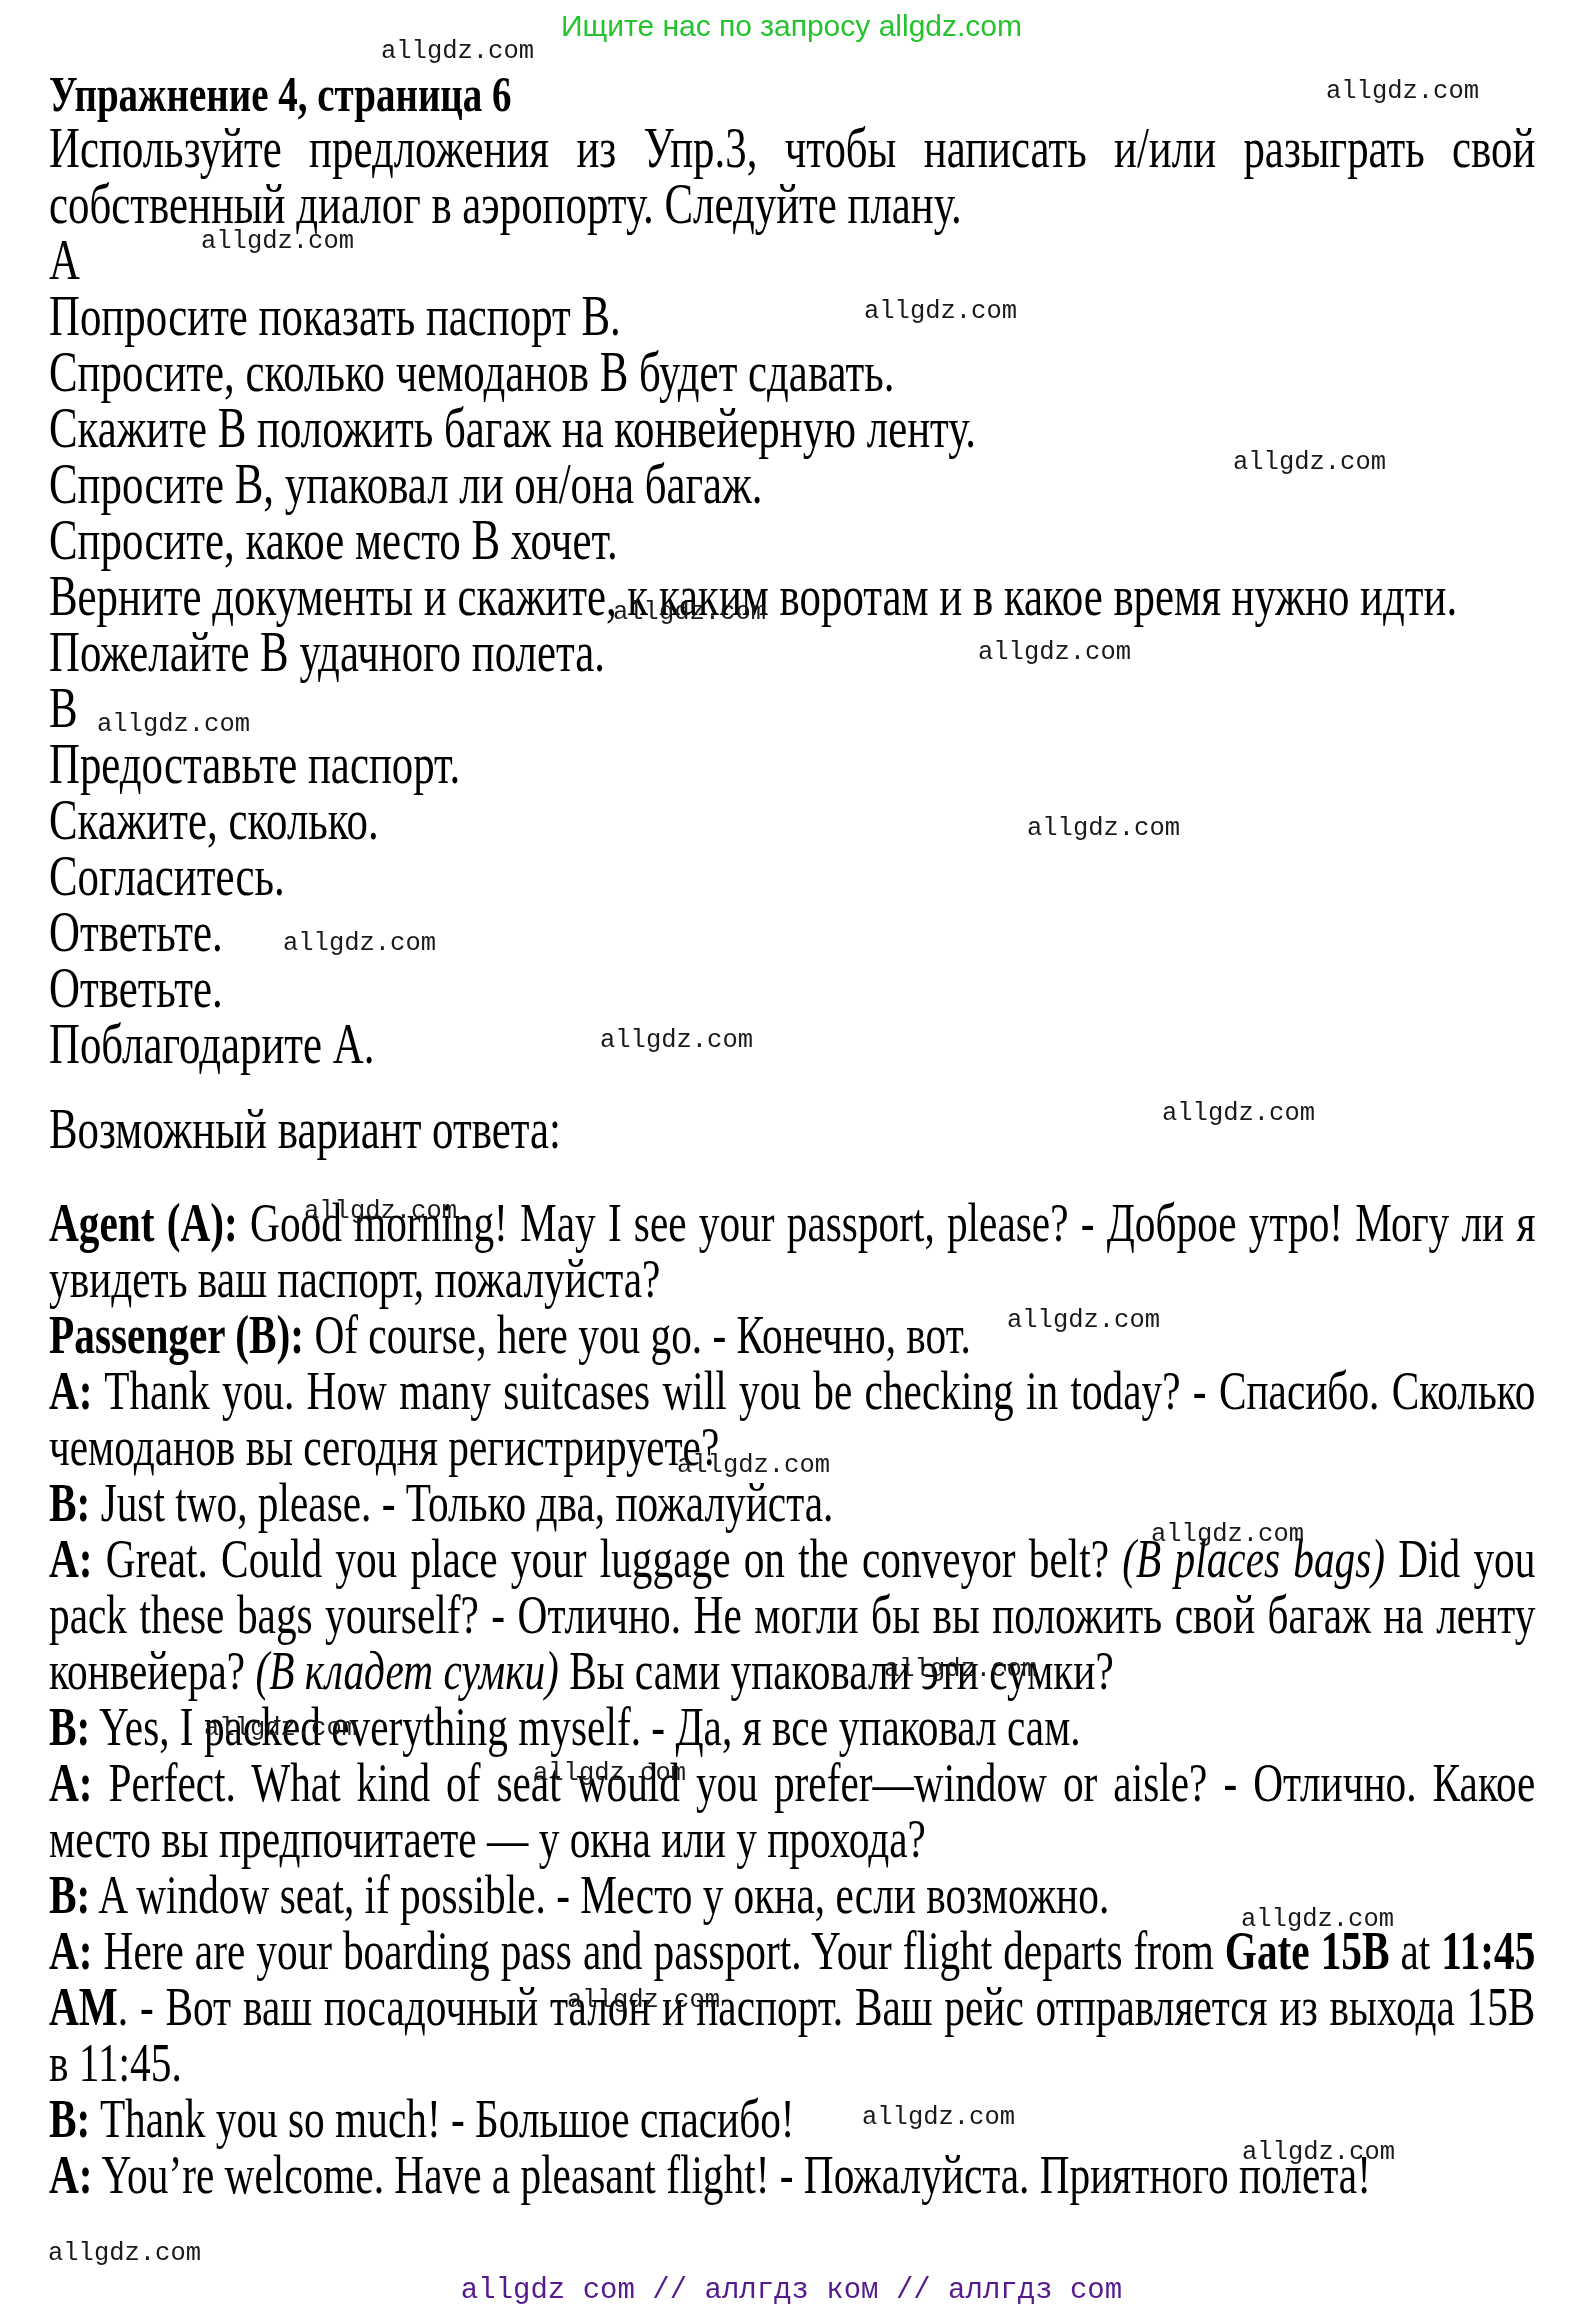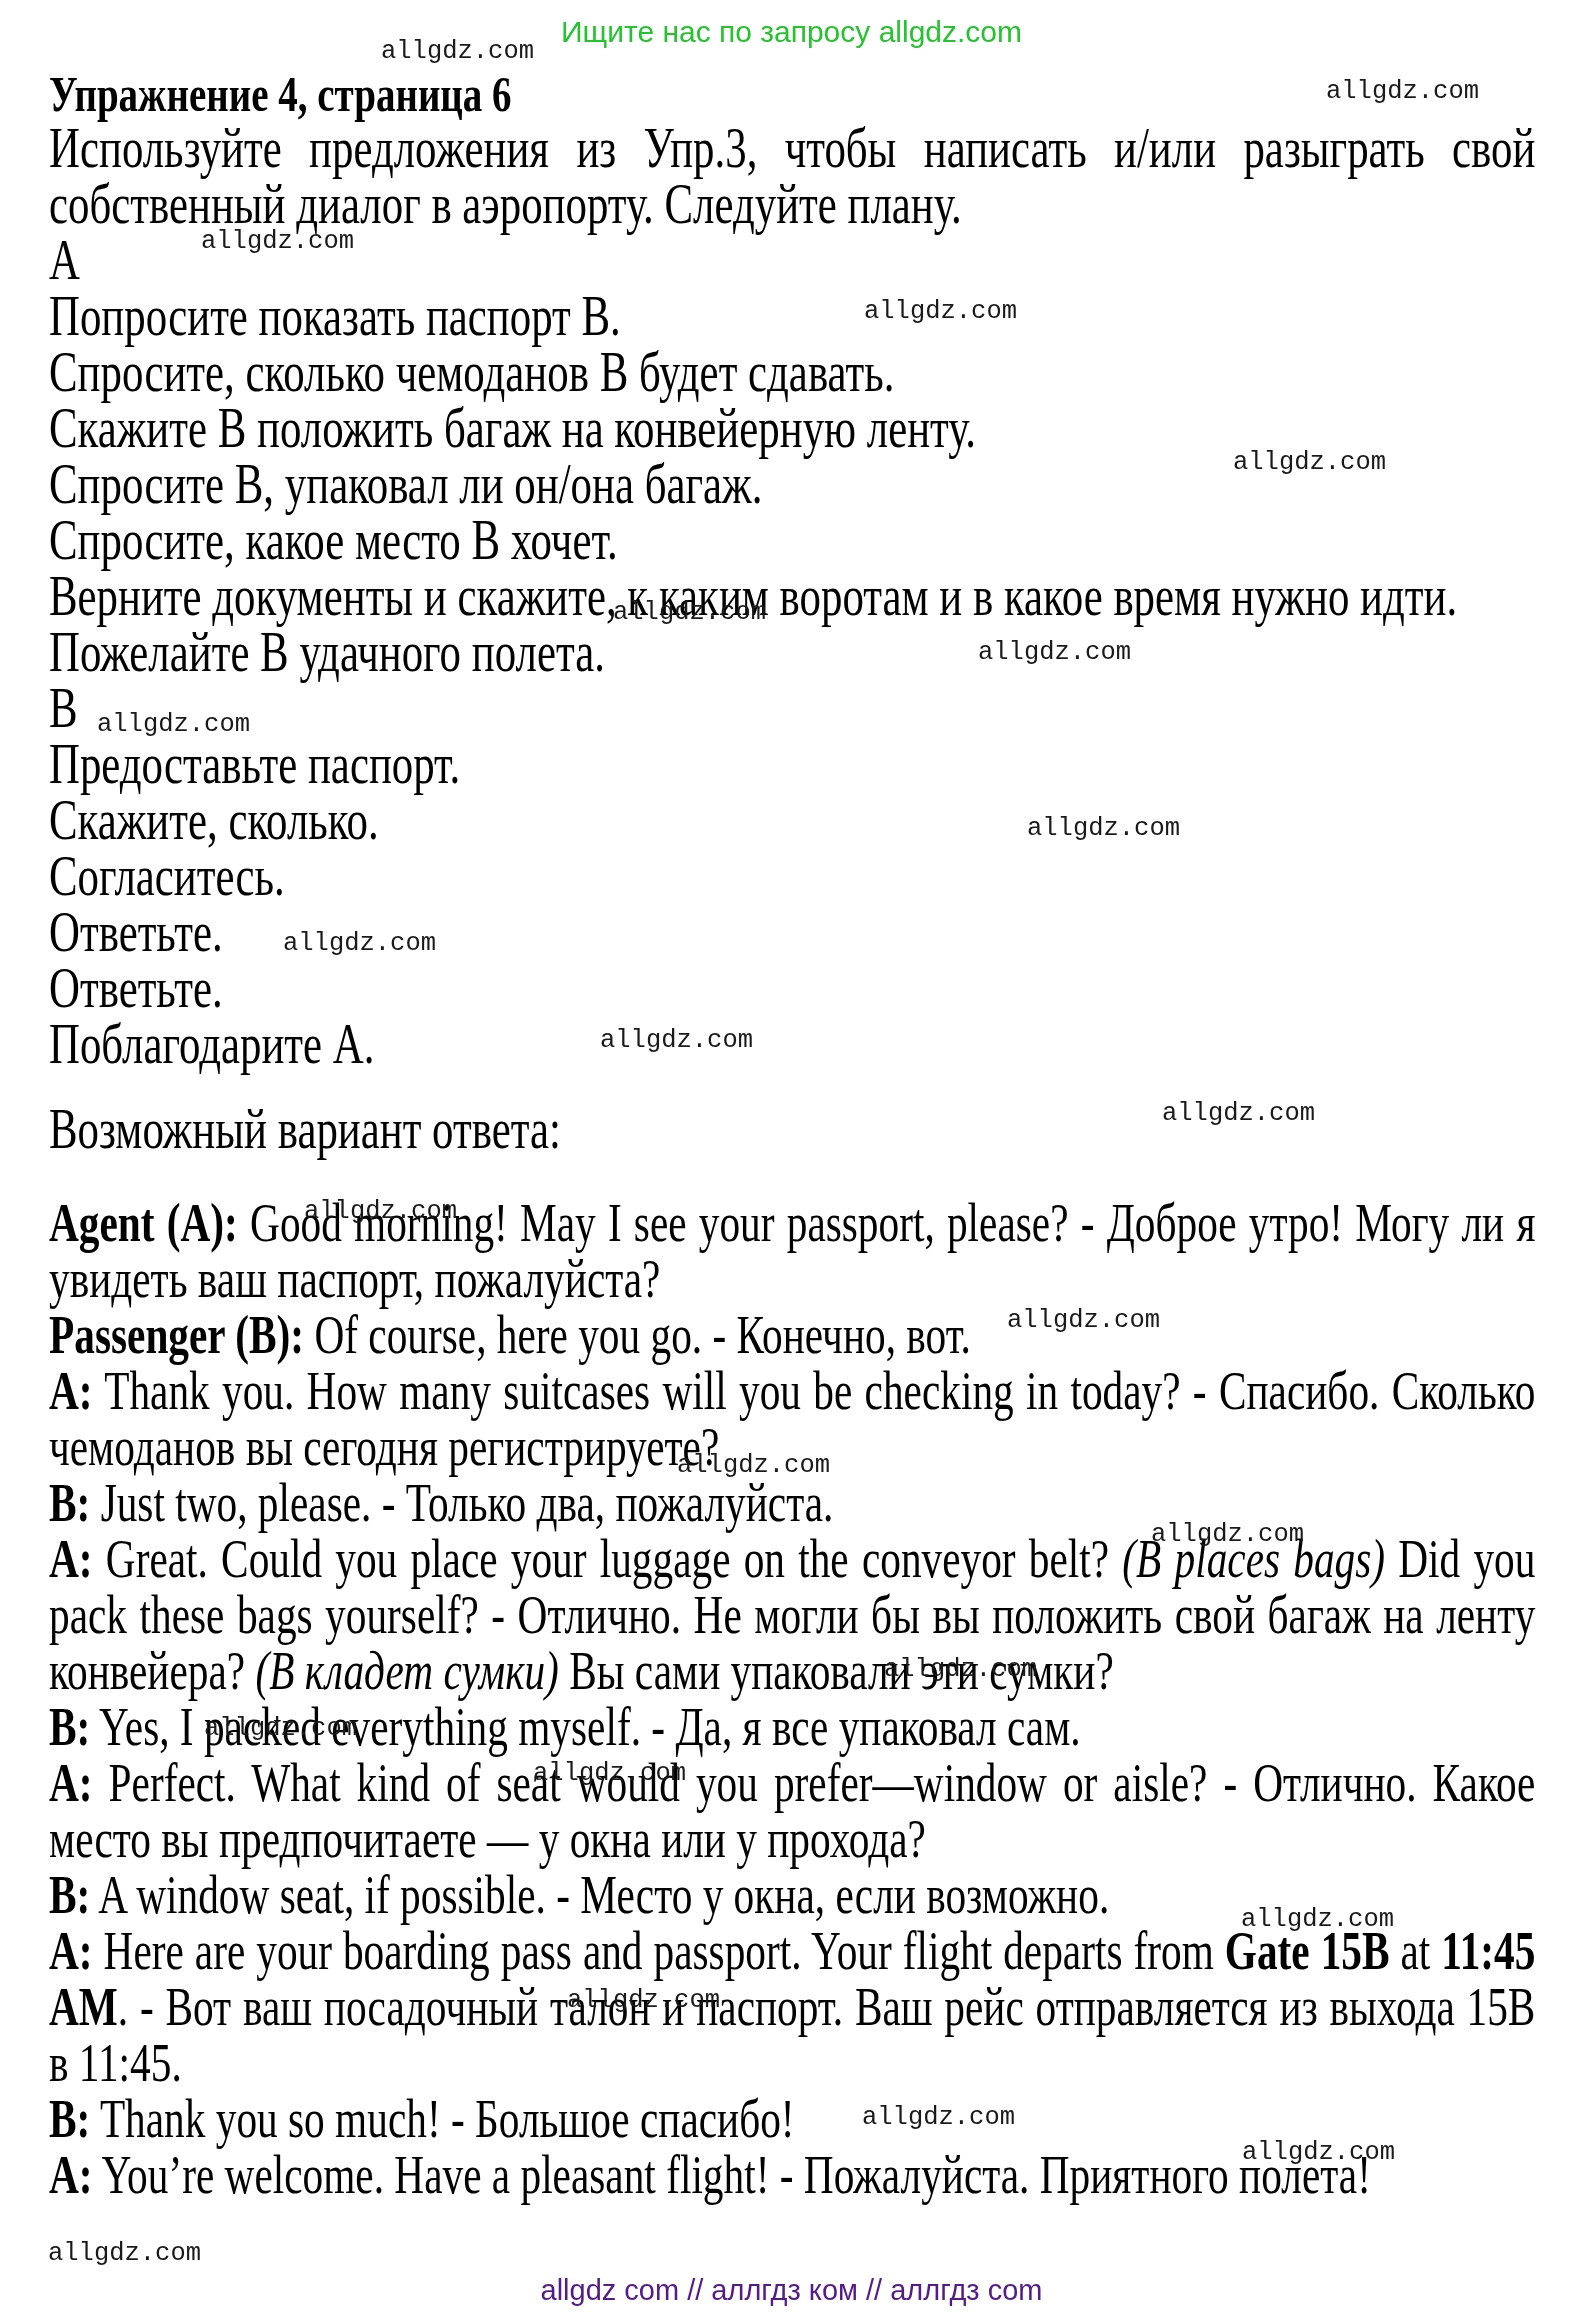--- a/index.html
+++ b/index.html
@@ -9,21 +9,21 @@
     width: 1583px;
     height: 2319px;
     background: #ffffff;
     overflow: hidden;
     color: #000000;
     font-family: "Liberation Serif", serif;
   }
 
   
   .banner {
-    padding-top: 14px;
+    padding-top: 8px;
     text-align: center;
     font-family: "Liberation Sans", sans-serif;
     font-size: 30px;
     line-height: 35px;
     font-weight: 400;
   }
 
   
   .squeeze {
     position: absolute;
@@ -67,21 +67,21 @@
     white-space: nowrap;
   }
 
   
   .footer {
     position: absolute;
     top: 2274px;
     left: 0;
     width: 100%;
     text-align: center;
-    font-family: Liberation Sans, sans-serif;
+    font-family: Liberation Mono, monospace;
     font-size: 29px;
     line-height: 33px;
   }
 </style>
 </head>
 <body>
 
 <div class="page">
 
   <div class="banner" style="color: rgb(37, 195, 46);">Ищите нас по запросу allgdz.com</div>

